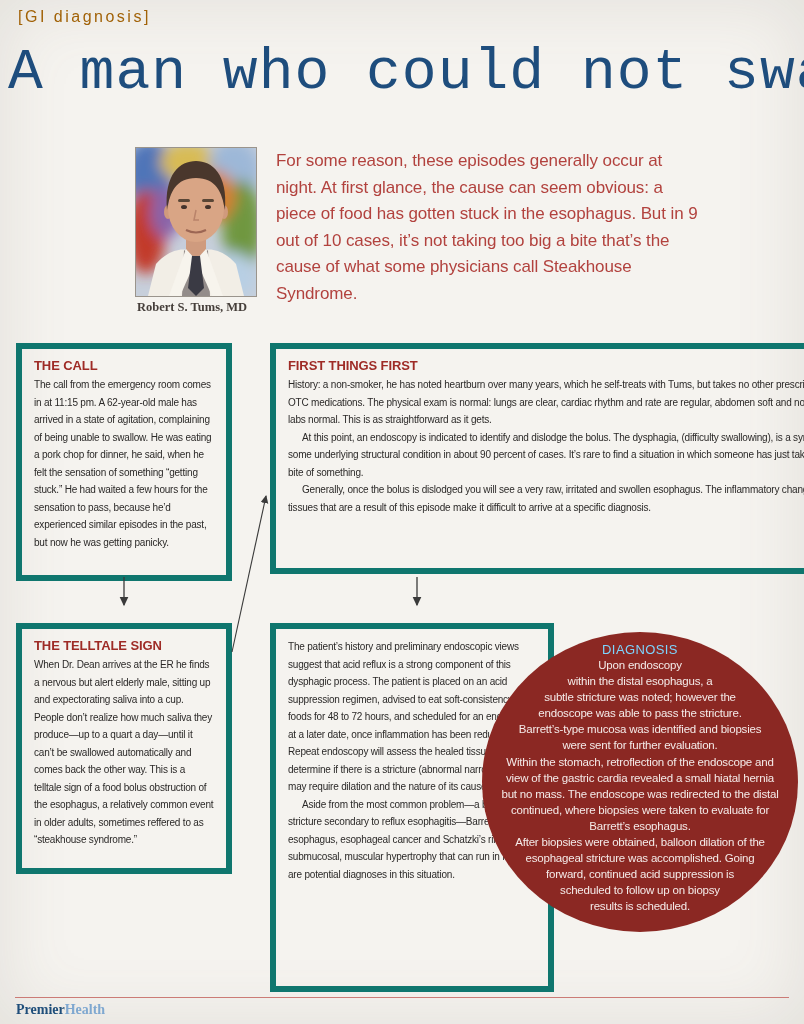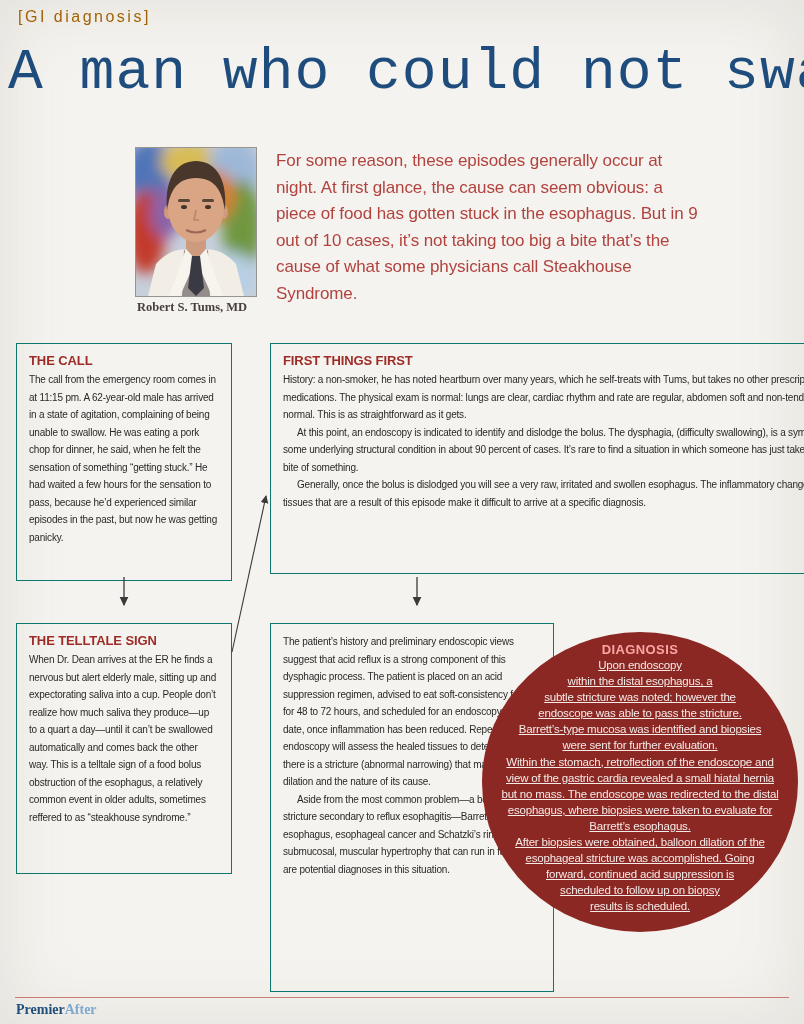--- a/index.html
+++ b/index.html
@@ -27,21 +27,21 @@
   .photo-caption{
     position:absolute;left:137px;top:300px;
     font-family:"Liberation Serif","DejaVu Serif",serif;font-weight:700;
     font-size:12.5px;color:#453e3a;
   }
   .intro{
     position:absolute;left:276px;top:148px;width:430px;
     font-size:17px;line-height:26.5px;color:#b2423e;letter-spacing:-0.1px;
   }
   .box{
-    position:absolute;border:1px solid #0f766e;box-sizing:border-box;
+    position:absolute;border:6px solid #0f766e;box-sizing:border-box;
     padding:9px 12px 6px 12px;overflow:hidden;background:transparent;
   }
   .box h2{
     margin:0 0 3px 0;font-size:13px;font-weight:700;color:#9e2b26;
     letter-spacing:-0.1px;
   }
   .box p{
     margin:0;font-size:10px;line-height:17.5px;color:#2b2928;letter-spacing:-0.2px;
   }
   .box p.indent{text-indent:14px;}
@@ -49,24 +49,24 @@
   .box-ftf{left:270px;top:343px;width:606px;height:231px;}
   .box-telltale{left:16px;top:623px;width:216px;height:251px;}
   .box-closing{left:270px;top:623px;width:284px;height:369px;z-index:1;}
   .arrows{position:absolute;left:0;top:0;z-index:2;pointer-events:none;}
   .circle{
     position:absolute;left:482px;top:632px;width:316px;height:300px;
     border-radius:50%;background:#8b2823;z-index:3;text-align:center;
     color:#f4eae8;
   }
   .circle h2{
-    margin:0;padding-top:10px;font-size:13px;font-weight:700;color:#fca5a5;
+    margin:0;padding-top:10px;font-size:13px;font-weight:400;color:#7dd3fc;
     letter-spacing:.4px;
   }
-  .circle .lines{font-size:11.5px;line-height:16.1px;letter-spacing:-0.2px;text-decoration:underline;}
+  .circle .lines{font-size:11.5px;line-height:16.1px;letter-spacing:-0.2px;}
   .circle .lines div{white-space:nowrap;}
   .footer-rule{
     position:absolute;left:15px;right:15px;top:997px;height:1px;background:#cb7b76;
   }
   .brand{
     position:absolute;left:16px;top:1002px;font-size:14px;
     font-family:"Liberation Serif","DejaVu Serif",serif;font-weight:700;
   }
   .brand .b1{color:#1f4e7a;}
   .brand .b2{color:#7fa8d0;}
@@ -162,29 +162,29 @@
     <div class="lines">
         <div>Upon endoscopy</div>
         <div>within the distal esophagus, a</div>
         <div>subtle stricture was noted; however the</div>
         <div>endoscope was able to pass the stricture.</div>
         <div>Barrett’s-type mucosa was identified and biopsies</div>
         <div>were sent for further evaluation.</div>
         <div>Within the stomach, retroflection of the endoscope and</div>
         <div>view of the gastric cardia revealed a small hiatal hernia</div>
         <div>but no mass. The endoscope was redirected to the distal</div>
-        <div>esophagus, where biopsies were taken to evaluate for</div>
+        <div>continued, where biopsies were taken to evaluate for</div>
         <div>Barrett’s esophagus.</div>
         <div>After biopsies were obtained, balloon dilation of the</div>
         <div>esophageal stricture was accomplished. Going</div>
         <div>forward, continued acid suppression is</div>
         <div>scheduled to follow up on biopsy</div>
         <div>results is scheduled.</div>
       </div>
   </div>
 
   <div class="footer-rule"></div>
   <div class="brand">
-    <span class="b1">Premier</span><span class="b2">After</span>
+    <span class="b1">Premier</span><span class="b2">Health</span>
   </div>
   <div class="pagenum">13</div>
 
 </div>
 
 </body></html>

